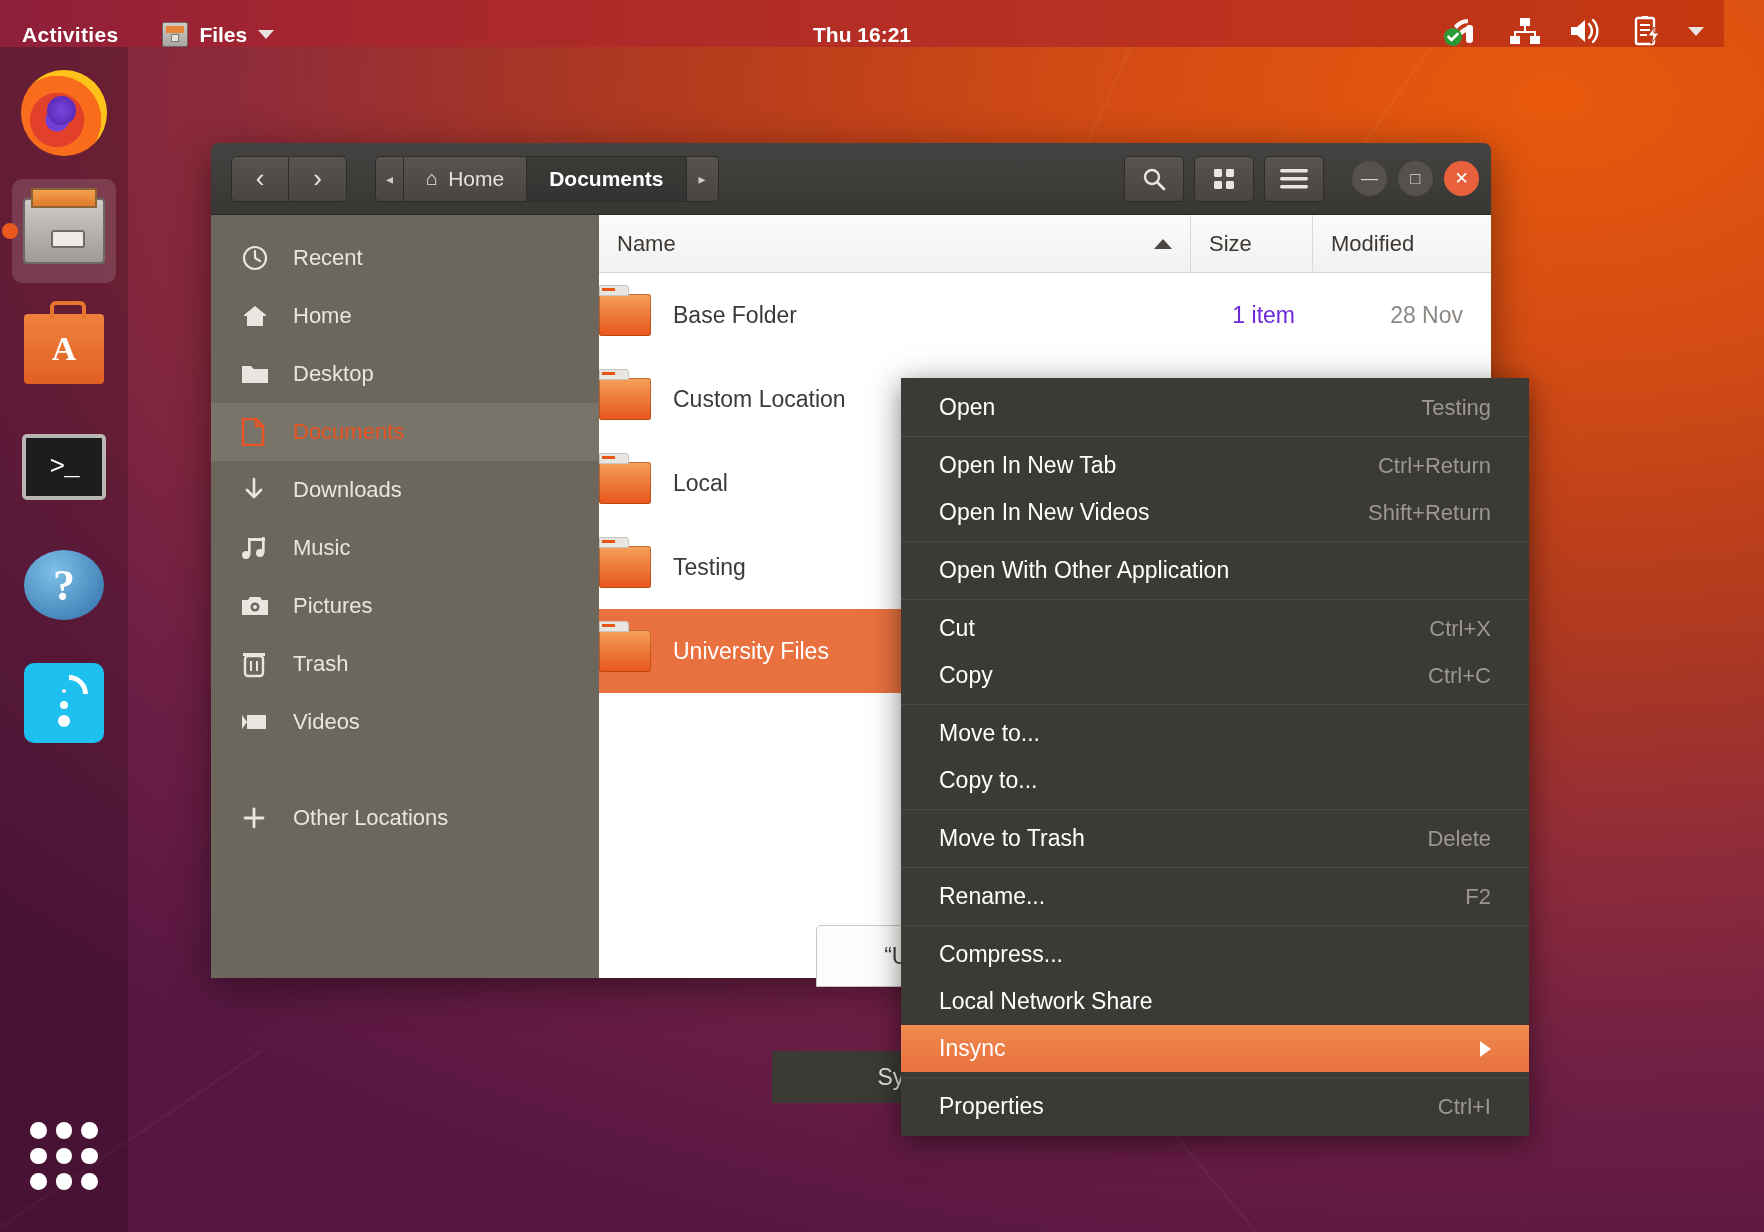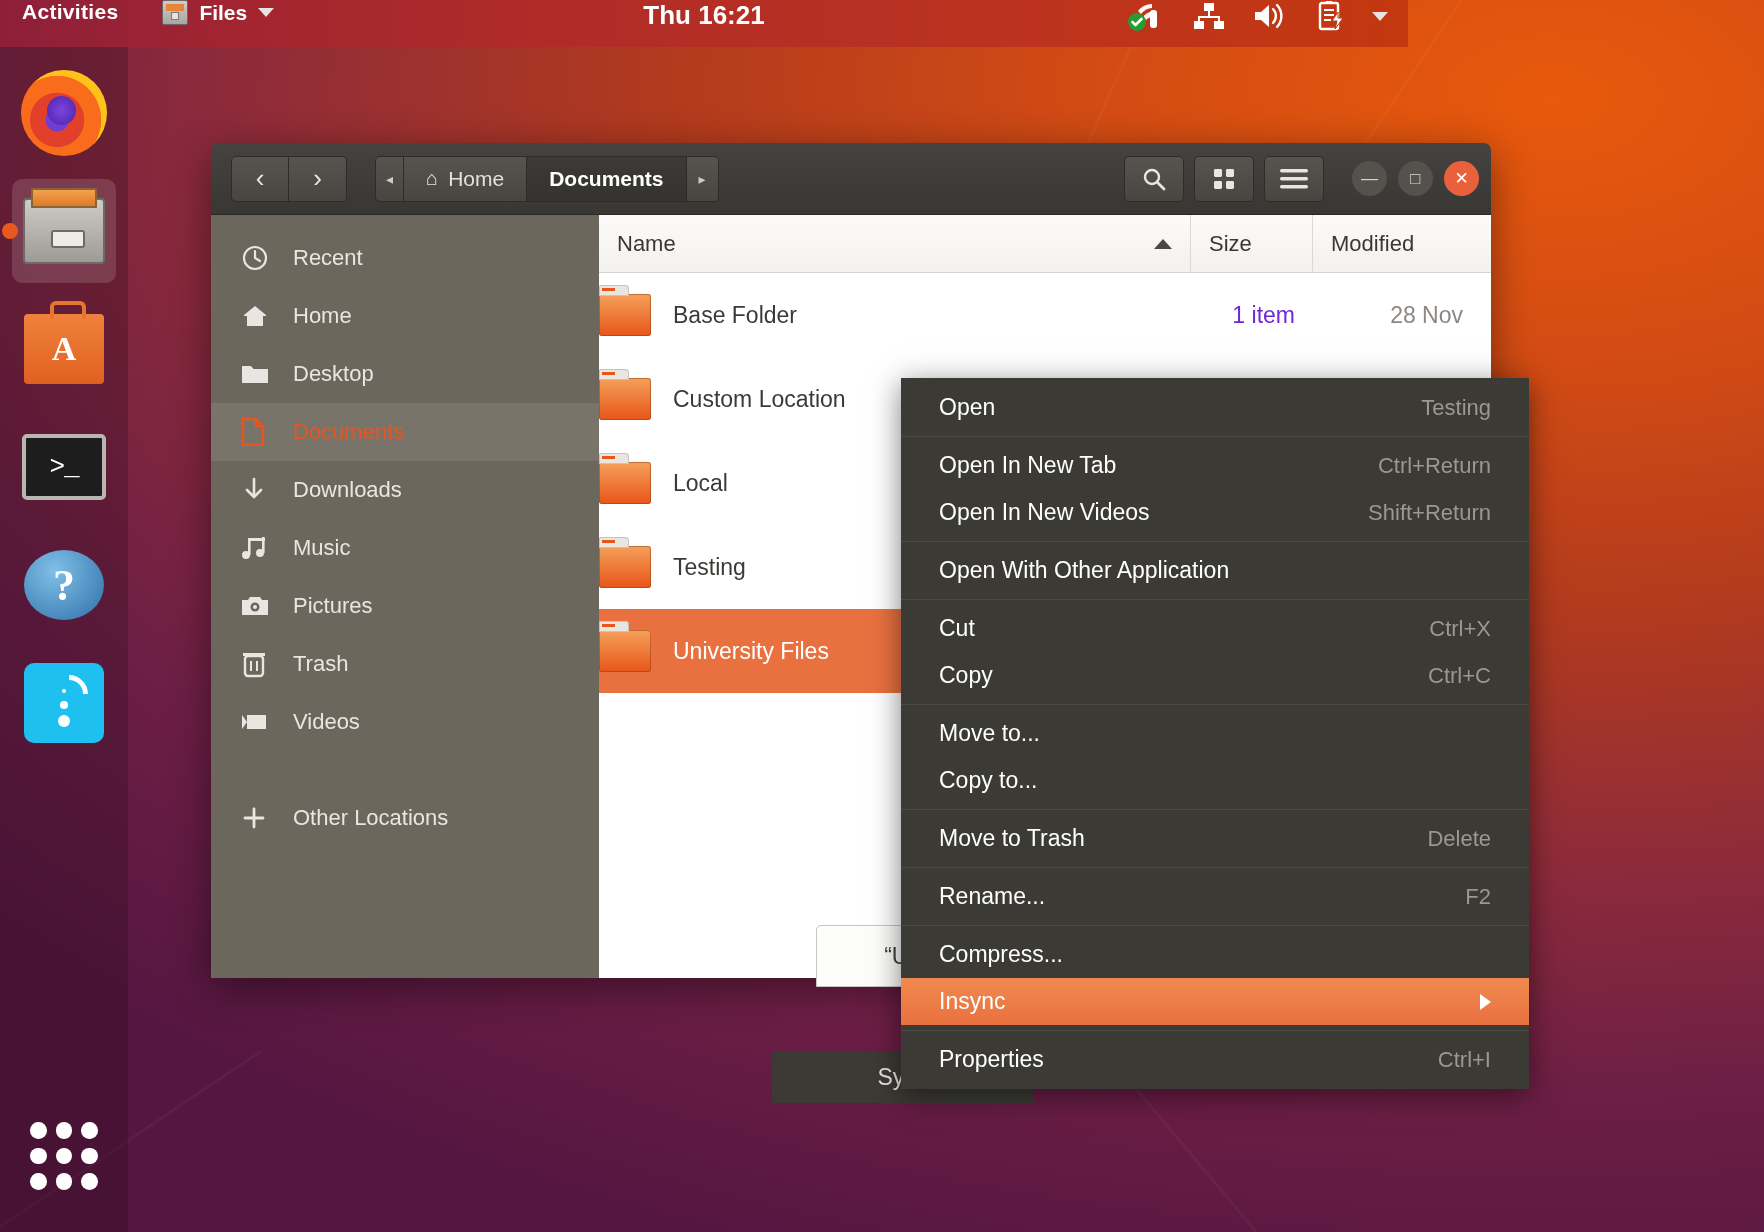--- a/index.html
+++ b/index.html
@@ -10,33 +10,33 @@
   }
   body {
     position: relative;
     background: radial-gradient(ellipse 120% 100% at 88% 8%, #e8590c 0%, #d24b14 22%, #b23a1e 42%, #8e2b3a 62%, #6e1f45 80%, #551641 100%);
   }
   
   .wp-streak { position: absolute; background: rgba(255,255,255,0.035); transform-origin: 0 0; pointer-events:none; }
 
   
   #topbar {
-    position: absolute; top: 0; left: 0; width: 1408px; height: 47px;
+    position: absolute; top: 0; left: 0; width: 1724px; height: 47px;
     background: linear-gradient(to right, #8d1f3a 0%, #a4252f 18%, #b02c28 40%, #bb3220 70%, #c4380f 100%);
-    display: flex; align-items: flex-start;
+    display: flex; align-items: flex-end;
     color: #ffffff; font-size: 21px; font-weight: bold;
     z-index: 100;
   }
   #activities { margin-left: 22px; letter-spacing: .3px; }
   #files-menu { margin-left: 44px; display: flex; align-items: center; gap: 11px; }
   .caret-dn {
     width: 0; height: 0; border-left: 8px solid transparent; border-right: 8px solid transparent;
     border-top: 9px solid #e8e3e0;
   }
-  #clock { position: absolute; left: 50%; transform: translateX(-50%); font-size: 26px; font-weight: bold; }
+  #clock { position: absolute; left: 50%; transform: translateX(-50%); font-size: 21px; font-weight: bold; }
   #tray { position: absolute; right: 20px; display: flex; align-items: center; gap: 26px; }
 
   
   .mini-files { width: 26px; height: 25px; background: linear-gradient(#cfcbc6,#a9a5a0); border:1px solid #6b6764; border-radius:2px; position:relative; }
   .mini-files:before { content:""; position:absolute; left:3px; right:3px; top:3px; height:7px; background:#e8833a; }
   .mini-files:after { content:""; position:absolute; left:8px; right:8px; bottom:4px; height:6px; background:#e6e3df; border:1px solid #7d7975; }
 
   
   #dock {
     position: absolute; left: 0; top: 47px; width: 128px; height: 1185px;
@@ -528,20 +528,24 @@
   <div class="msep"></div>
   <div class="mi">
     <span class="lbl">Rename...</span>
     <span class="acc">F2</span>
   </div>
   <div class="msep"></div>
   <div class="mi">
     <span class="lbl">Compress...</span>
     <span class="acc"></span>
   </div>
+  <div class="mi">
+    <span class="lbl">Local Network Share</span>
+    <span class="acc"></span>
+  </div>
   <div class="mi hl">
     <span class="lbl">Insync</span>
     <span class="submark"></span>
   </div>
   <div class="msep"></div>
   <div class="mi">
     <span class="lbl">Properties</span>
     <span class="acc">Ctrl+I</span>
   </div>
 </div>

